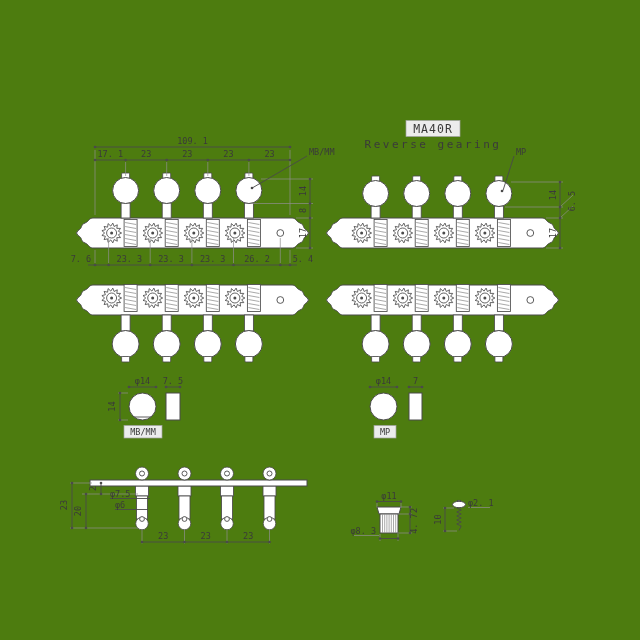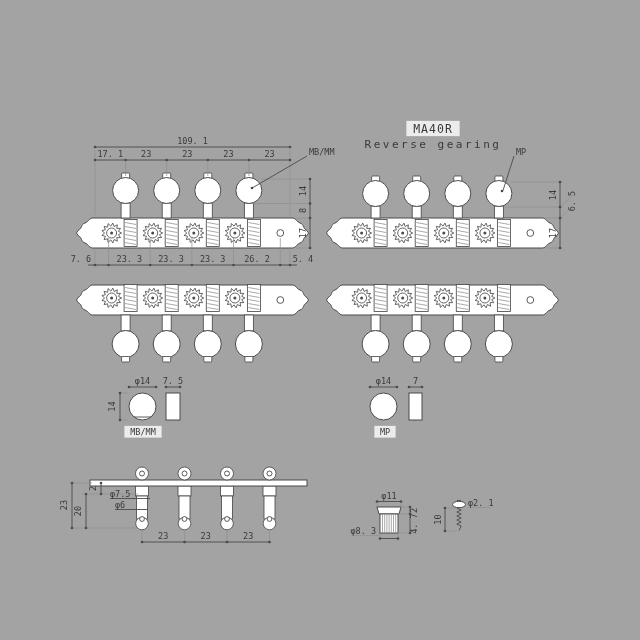--- a/index.html
+++ b/index.html
@@ -1,16 +1,16 @@
 <!DOCTYPE html>
 <html><head>
 <meta charset="utf-8">
 <style>
   html,body{margin:0;padding:0;background:#fff;}
-  #canvas{width:640px;height:640px;background:#a3a3a3;position:relative;}
+  #canvas{width:640px;height:640px;background:#4d7c0f;position:relative;}
   svg{display:block;}
   .dim{stroke:#4a4a4a;stroke-width:.9;fill:none;}
   .ext{stroke:#8f8f8f;stroke-width:.7;fill:none;}
   .out{stroke:#4a4a4a;stroke-width:1;fill:#fff;}
   .out2{stroke:#4a4a4a;stroke-width:.85;fill:#fff;}
   .thin{stroke:#6e6e6e;stroke-width:.6;fill:none;}
   .hole{fill:#fff;stroke:#4a4a4a;stroke-width:.9;}
   .lblbox{fill:#ececec;stroke:#a3a3a3;stroke-width:.7;}
   text{font-family:"DejaVu Sans Mono","Liberation Mono",monospace;font-size:8.5px;fill:#3a3a3a;}
   .big{font-size:11.5px;letter-spacing:1px;}

